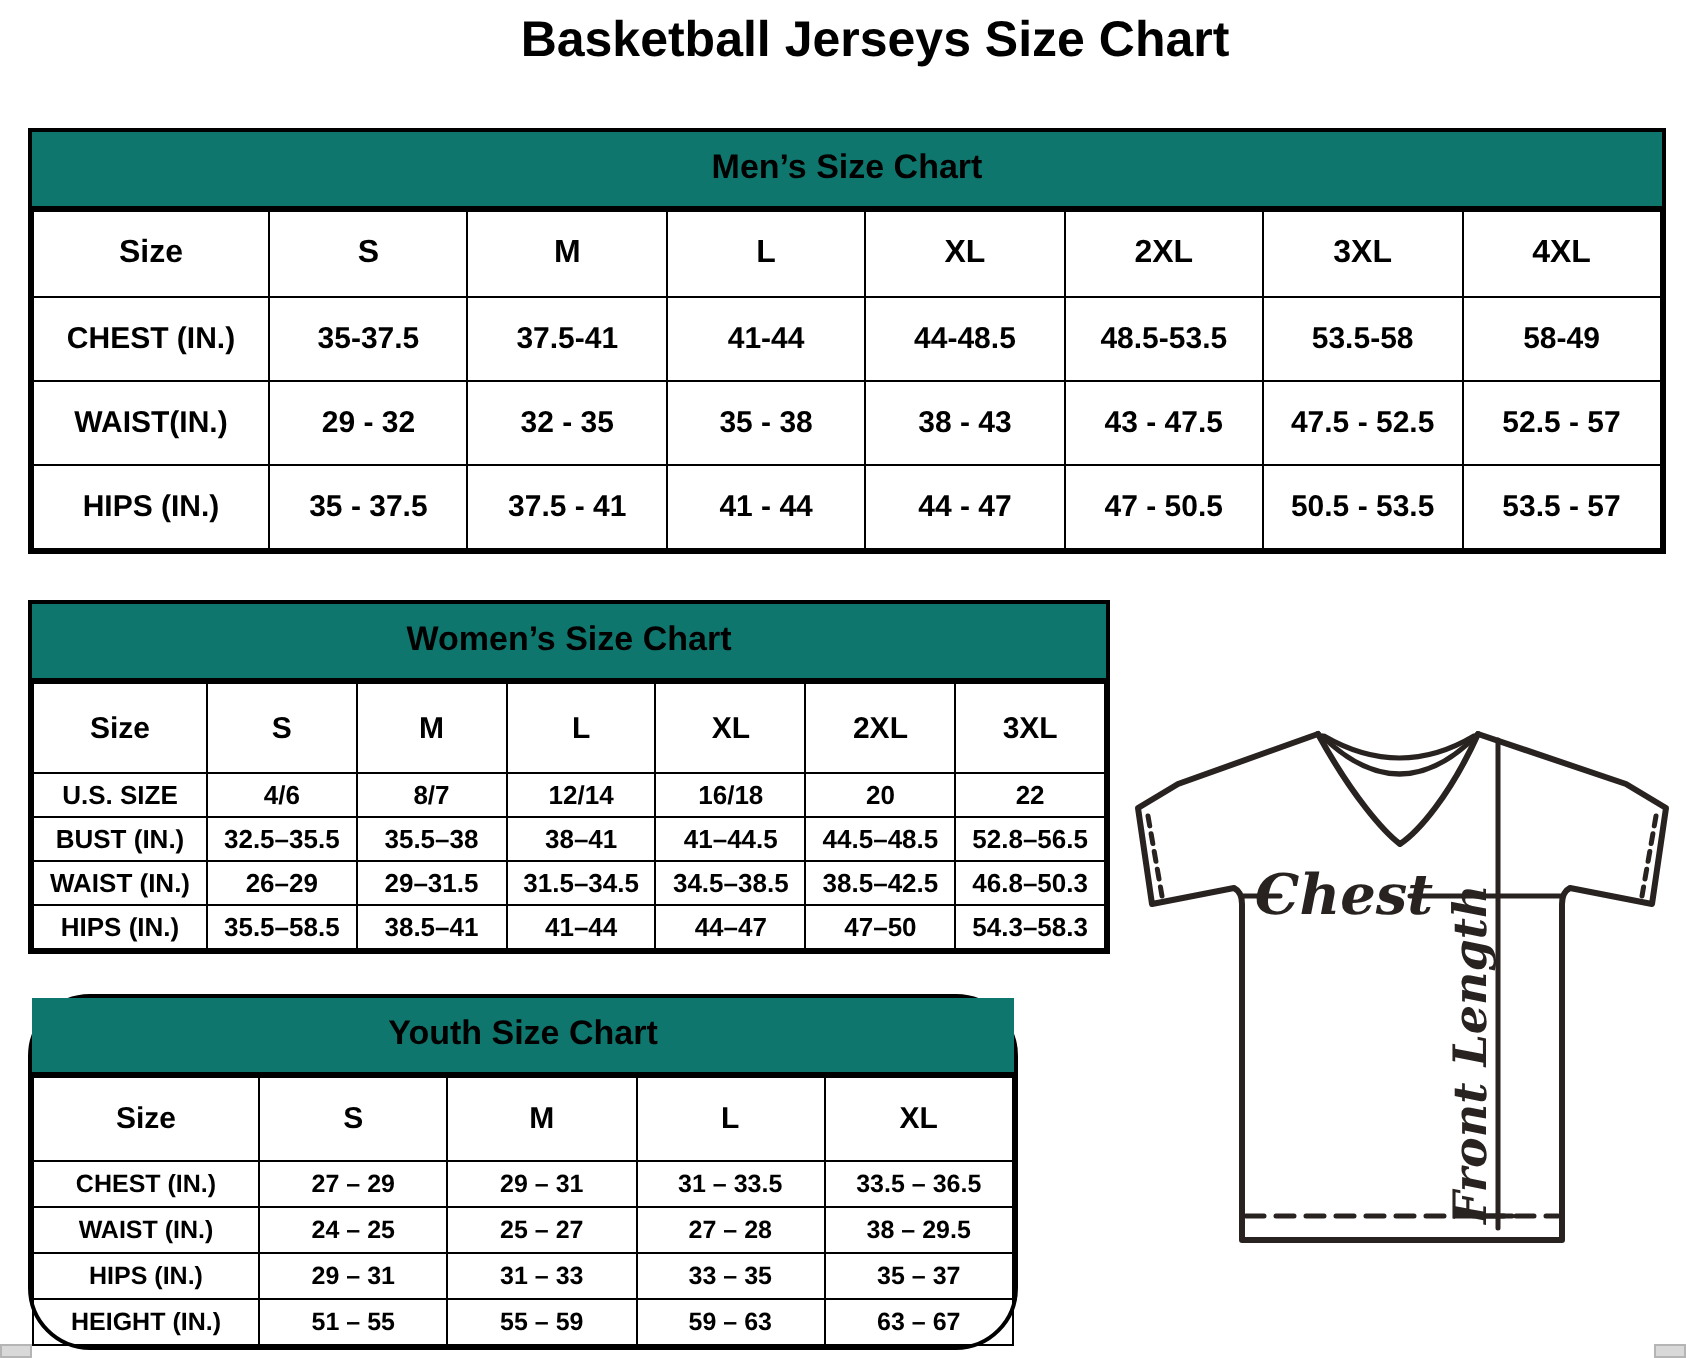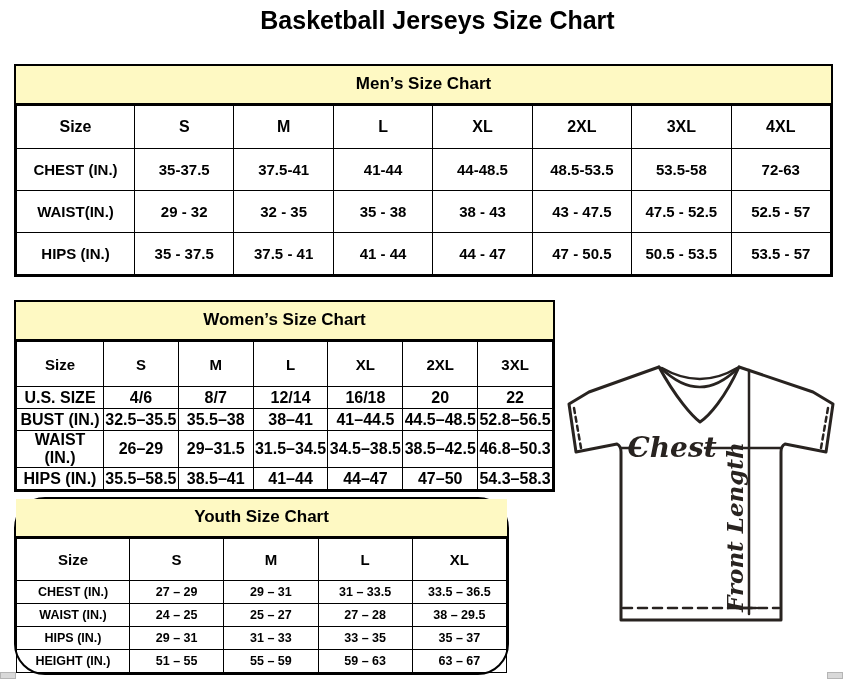--- a/index.html
+++ b/index.html
@@ -7,38 +7,38 @@
     width:843px;height:679px;position:relative;overflow:hidden;
     background:#ffffff;color:#000;
     font-family:"Liberation Sans",sans-serif;
   }
   .page-title{
     position:absolute;top:6px;left:16px;width:100%;
     text-align:center;font-size:25px;font-weight:bold;color:#000;
   }
   .chartbox{position:absolute;border:2px solid #000;background:#fff;}
   .band{
-    background:#fef9c3;border-bottom:2px solid #000;
+    background:#0f766e;border-bottom:2px solid #000;
     text-align:center;font-weight:bold;font-size:17px;
     padding:8px 0 9px 0;color:#000;
   }
   table{border-collapse:collapse;width:100%;table-layout:fixed;}
   th,td{
     border:1px solid #000;text-align:center;vertical-align:middle;
     font-weight:bold;color:#000;padding:0;
   }
   
   #men-box{left:14px;top:64px;width:815px;}
   #men-box thead th{height:42px;font-size:16px;}
   #men-box tbody th,#men-box tbody td{height:41px;font-size:15px;}
   #men-box .first{width:117px;}
   
   #women-box{left:14px;top:300px;width:537px;}
   #women-box thead th{height:44px;font-size:15px;}
-  #women-box tbody th,#women-box tbody td{height:21px;font-size:16px;}
+  #women-box tbody th,#women-box tbody td{height:21px;font-size:13px;}
   #women-box .first{width:86px;}
   
   #youth-box{left:14px;top:497px;width:491px;border-radius:31px;}
   #youth-box thead th{height:41px;font-size:15px;}
   #youth-box tbody th,#youth-box tbody td{height:22px;font-size:12.5px;}
   #youth-box .first{width:112px;}
 
   .jersey-wrap{position:absolute;left:560px;top:358px;width:282px;height:272px;}
   .measure-label{
     font-family:"DejaVu Serif","Liberation Serif",serif;
@@ -73,21 +73,21 @@
       </thead>
       <tbody>
         <tr>
           <th class="first">CHEST (IN.)</th>
           <td>35-37.5</td>
           <td>37.5-41</td>
           <td>41-44</td>
           <td>44-48.5</td>
           <td>48.5-53.5</td>
           <td>53.5-58</td>
-          <td>72-63</td>
+          <td>58-49</td>
         </tr>
         <tr>
           <th class="first">WAIST(IN.)</th>
           <td>29 - 32</td>
           <td>32 - 35</td>
           <td>35 - 38</td>
           <td>38 - 43</td>
           <td>43 - 47.5</td>
           <td>47.5 - 52.5</td>
           <td>52.5 - 57</td>

